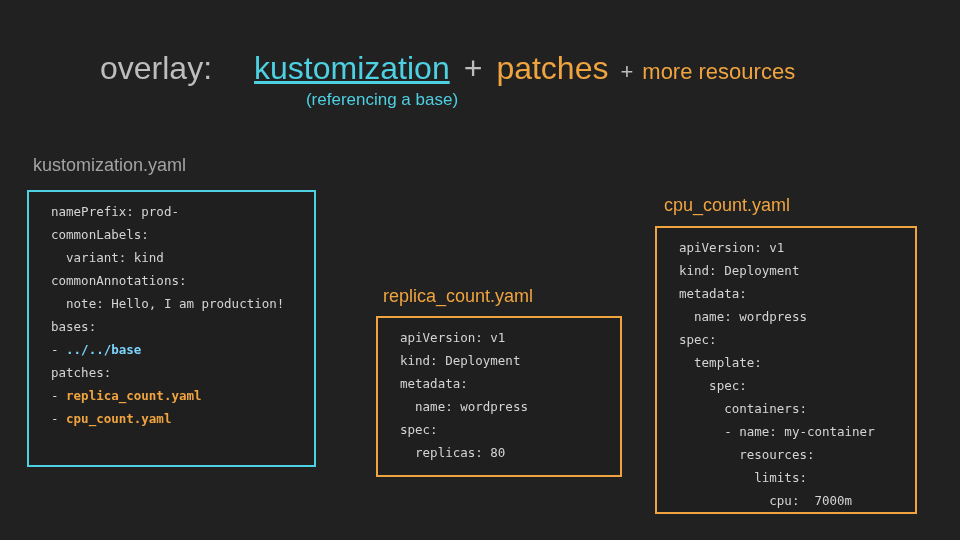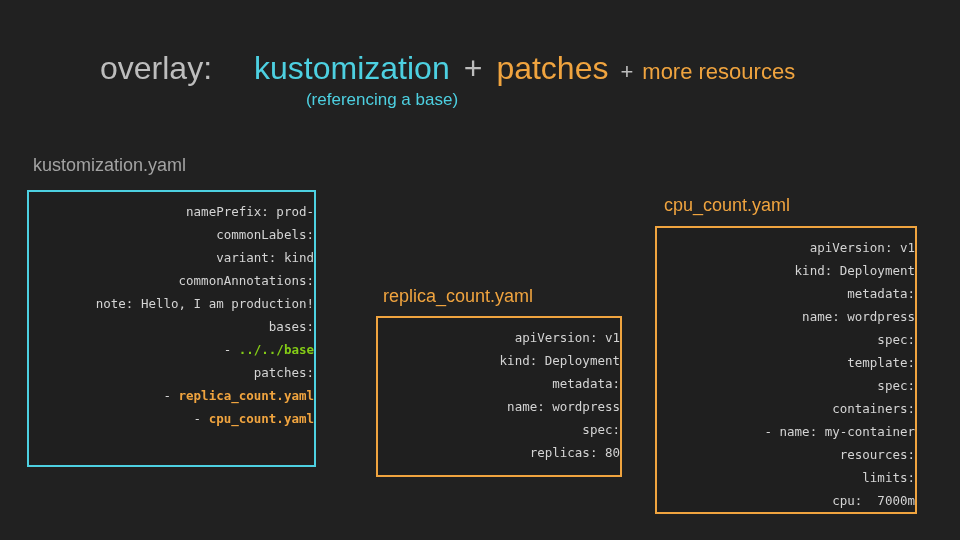--- a/index.html
+++ b/index.html
@@ -24,21 +24,21 @@
     top: 50px;
     display: flex;
     align-items: baseline;
     white-space: pre;
   }
   .t-big   { font-size: 32px; line-height: 1.15; }
   .t-small { font-size: 22px; line-height: 1.15; }
   .t-gray   { color: #bdbdbd; }
   .t-cyan   { color: #4dd0e1; }
   .t-orange { color: #f0a43f; }
-  .gap-lg { margin-left: 42px; }
+  .gap-lg { margin-left: 42px; text-decoration: underline; }
   .gap-md { margin-left: 14px; }
   .gap-sm { margin-left: 12px; }
   .gap-xs { margin-left: 9px; }
   .subtitle {
     position: absolute;
     left: 375px;
     top: 90px;
     transform: translateX(-50%);
     font-size: 17px;
     color: #4dd0e1;
@@ -49,21 +49,20 @@
   .file-label {
     position: absolute;
     font-size: 18px;
     white-space: nowrap;
   }
   .code-box {
     position: absolute;
     border: 2px solid;
     box-sizing: border-box;
     background: #1f1f1f;
-    text-align: right;
   }
   .code-inner {
     padding: 8px 0 0 22px;
   }
   .code-line {
     font-family: "DejaVu Sans Mono", "Liberation Mono", monospace;
     font-size: 12.5px;
     line-height: 23px;
     white-space: pre;
     color: #d4d4d4;
@@ -95,21 +94,21 @@
 
   <div class="file-label" id="label-0" style="color: #a3a3a3;">kustomization.yaml</div>
   <div class="code-box" id="box-0" style="border-color: rgb(77, 208, 225);">
     <div class="code-inner">
         <div class="code-line"><span>namePrefix: prod-</span></div>
         <div class="code-line"><span>commonLabels:</span></div>
         <div class="code-line"><span>  variant: kind</span></div>
         <div class="code-line"><span>commonAnnotations:</span></div>
         <div class="code-line"><span>  note: Hello, I am production!</span></div>
         <div class="code-line"><span>bases:</span></div>
-        <div class="code-line"><span>- </span><span class="bold" style="color: #84cc16;">../../base</span></div>
+        <div class="code-line"><span>- </span><span class="bold" style="color: #7dd3fc;">../../base</span></div>
         <div class="code-line"><span>patches:</span></div>
         <div class="code-line"><span>- </span><span class="bold" style="color: rgb(240, 164, 63);">replica_count.yaml</span></div>
         <div class="code-line"><span>- </span><span class="bold" style="color: rgb(240, 164, 63);">cpu_count.yaml</span></div>
       </div>
   </div>
 
   <div class="file-label" id="label-1" style="color: rgb(240, 164, 63);">replica_count.yaml</div>
   <div class="code-box" id="box-1" style="border-color: rgb(240, 164, 63);">
     <div class="code-inner">
         <div class="code-line"><span>apiVersion: v1</span></div>

